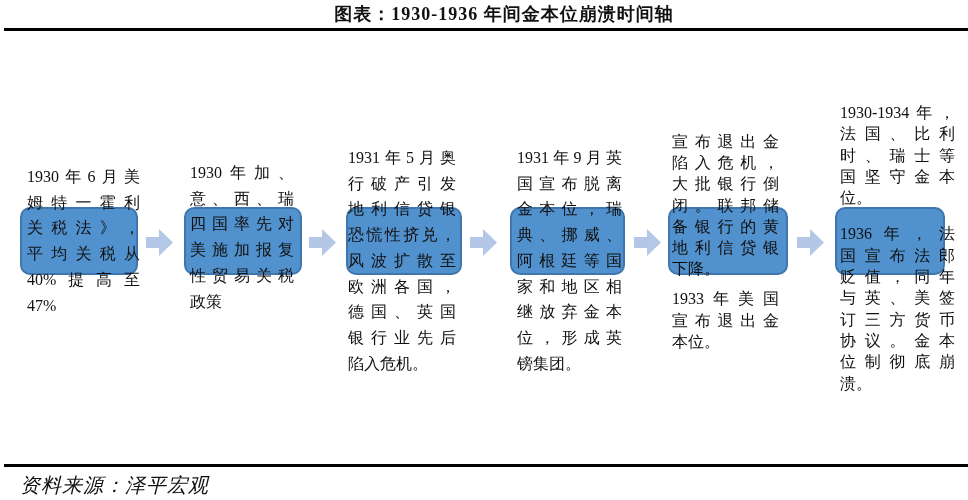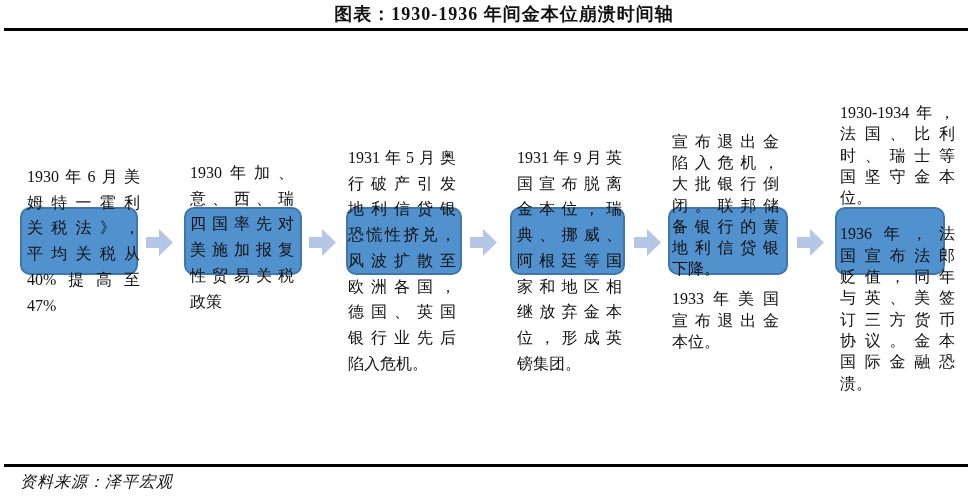--- a/index.html
+++ b/index.html
@@ -15,21 +15,21 @@
   .title{
     position:absolute;top:2px;left:0;right:0;
     text-align:center;
     font-size:18px;font-weight:bold;letter-spacing:1px;
   }
   .rule{position:absolute;left:4px;right:4px;height:3px;background:#000000;}
   .rule-top{top:28px;}
   .rule-bottom{top:464px;}
   .source{
     position:absolute;left:20px;top:472px;
-    font-size:16px;font-style:italic;letter-spacing:1px;
+    font-size:20px;font-style:italic;letter-spacing:1px;
   }
   
   .box{
     position:absolute;top:207px;height:68px;
     background:#5191cd;border:2px solid #3e76ad;border-radius:10px;
     box-sizing:border-box;z-index:1;
   }
   .b0{left:20px;width:118px;}
   .b1{left:184px;width:118px;}
   .b2{left:346px;width:116px;}
@@ -141,21 +141,21 @@
         <div class="line">国坚守金本</div>
         <div class="line end">位。</div>
       </div>
       <div class="para">
         <div class="line">1936年，法</div>
         <div class="line">国宣布法郎</div>
         <div class="line">贬值，同年</div>
         <div class="line">与英、美签</div>
         <div class="line">订三方货币</div>
         <div class="line">协议。金本</div>
-        <div class="line">国际金融恐</div>
+        <div class="line">位制彻底崩</div>
         <div class="line end">溃。</div>
       </div>
     </div>
 
   <svg class="arrow a0" viewBox="0 0 28 29">
     <polygon points="0,9 13,9 13,1 27,14.5 13,28 13,20 0,20" fill="#b4c7e7"></polygon>
   </svg>
   <svg class="arrow a1" viewBox="0 0 28 29">
     <polygon points="0,9 13,9 13,1 27,14.5 13,28 13,20 0,20" fill="#b4c7e7"></polygon>
   </svg>

